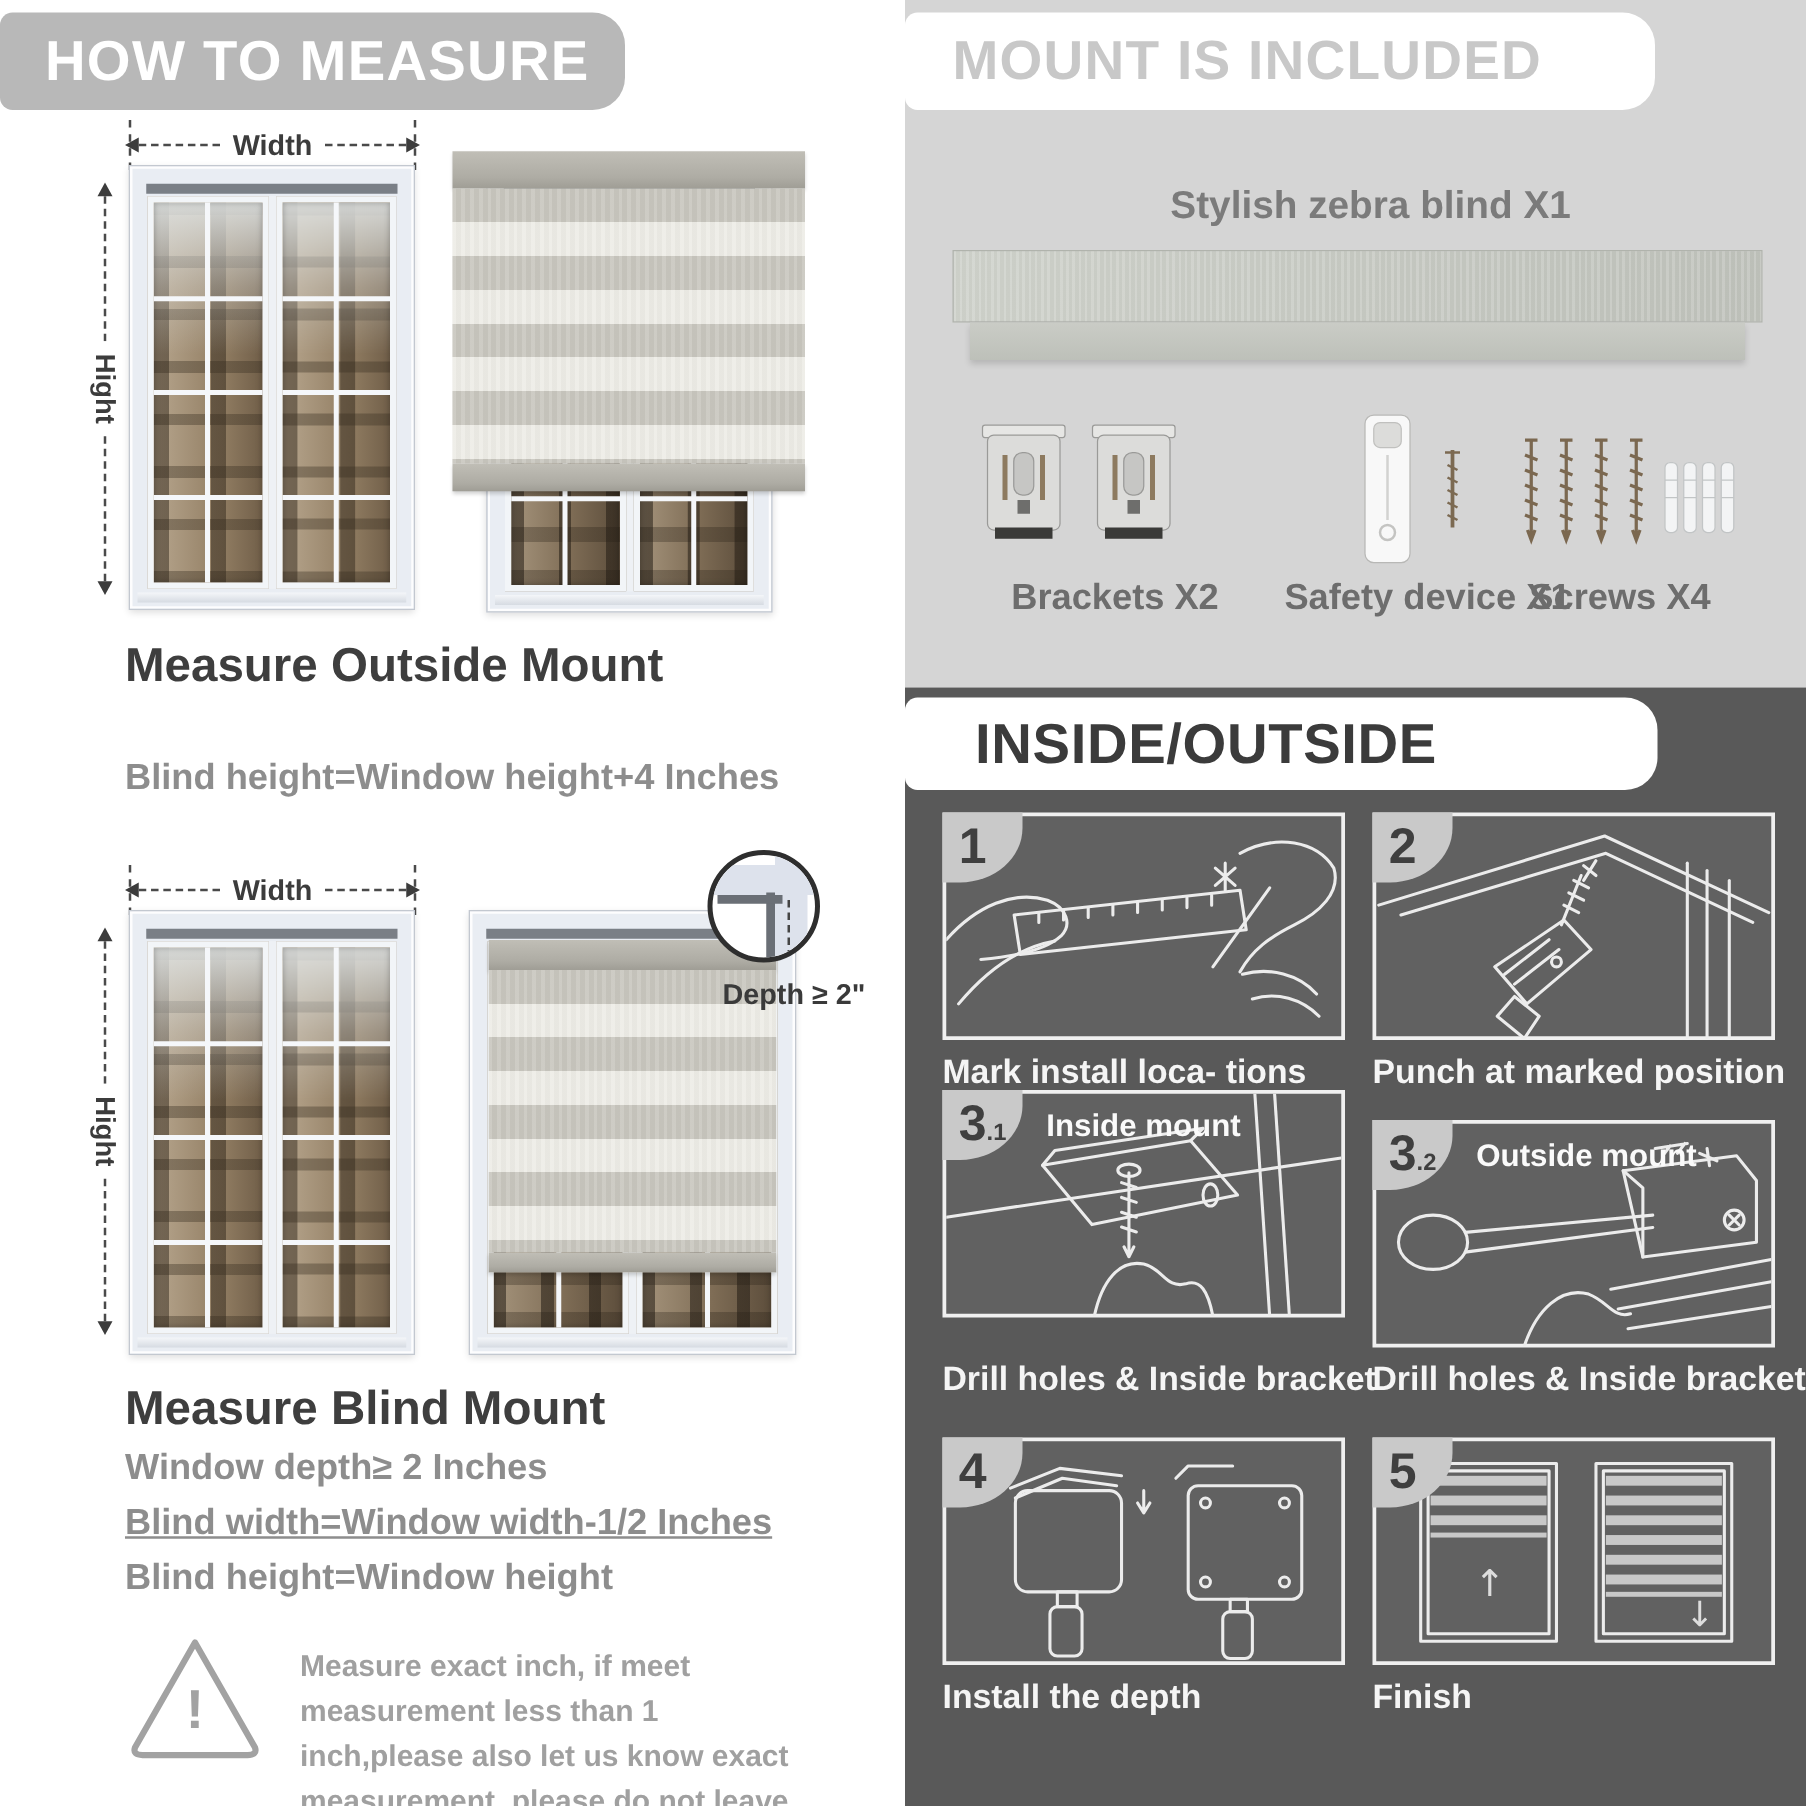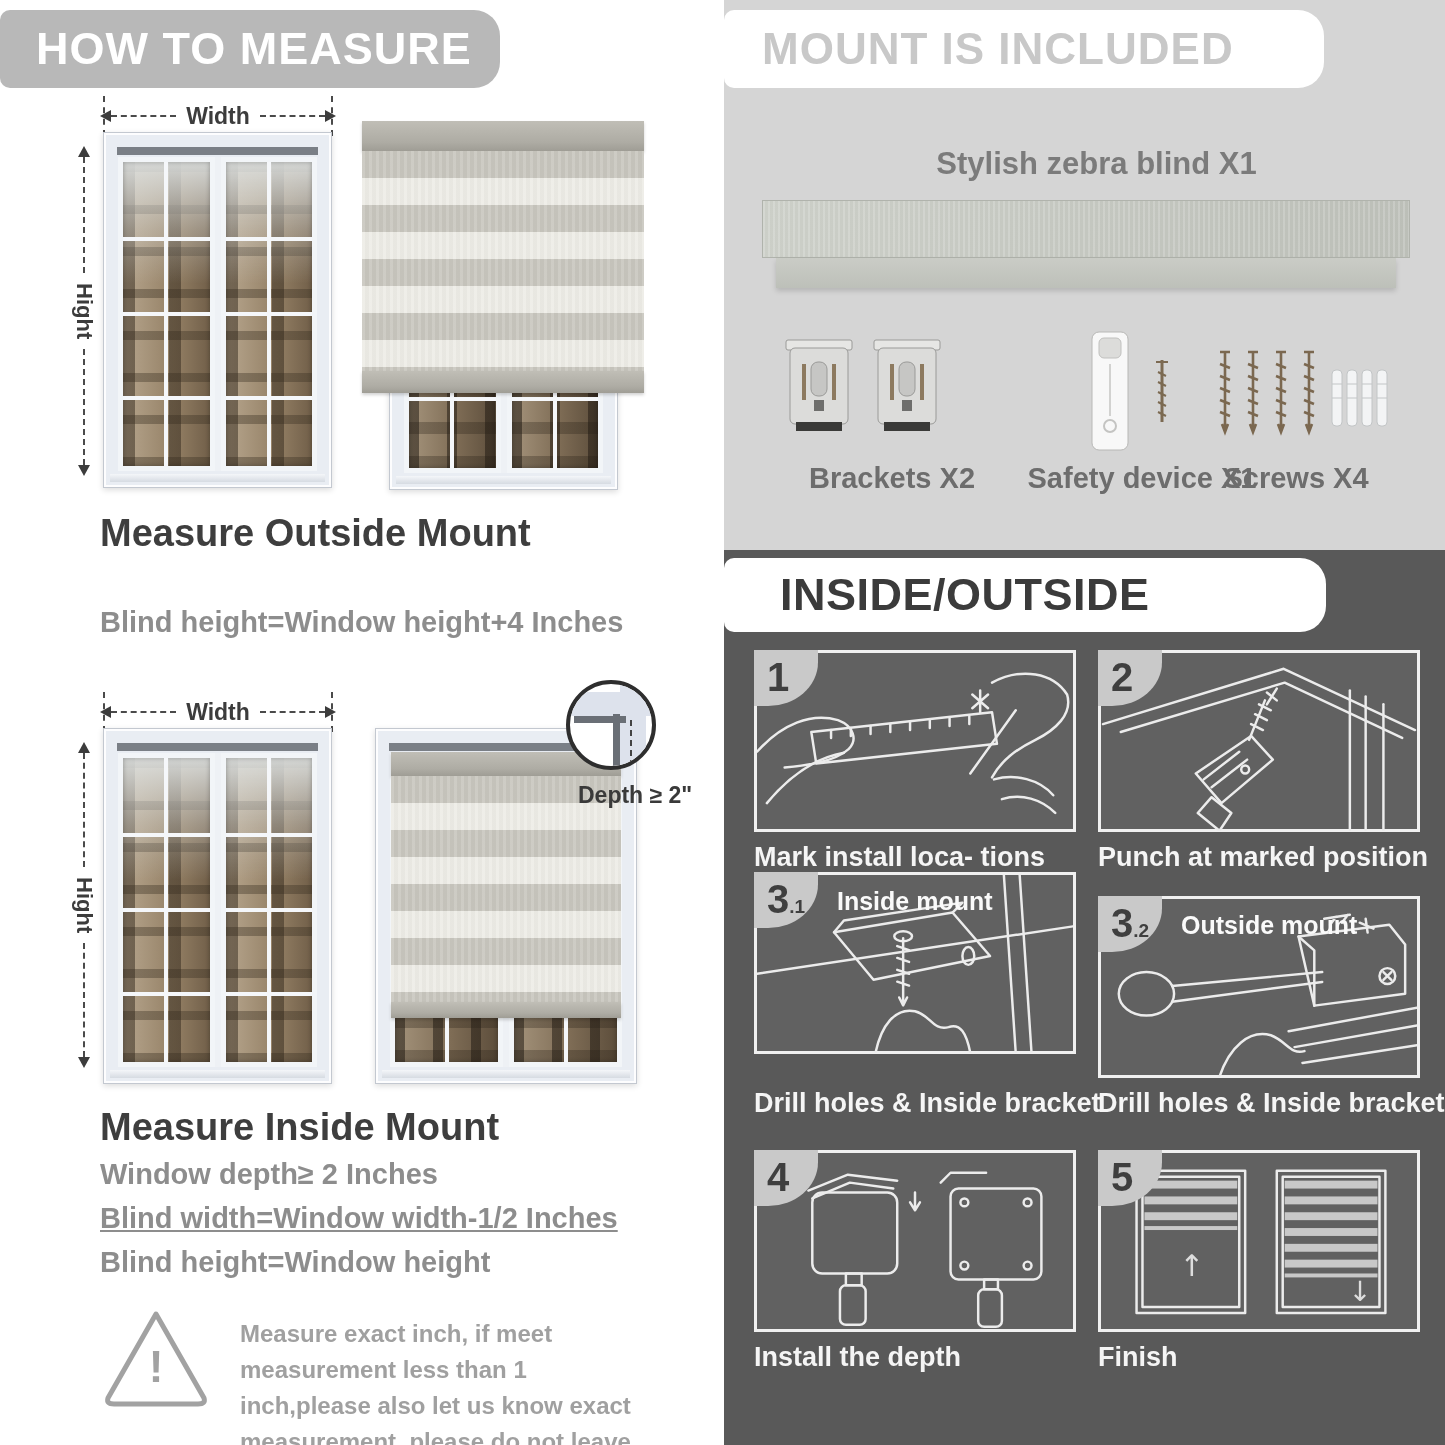--- a/index.html
+++ b/index.html
@@ -194,21 +194,21 @@
 
   <div class="abs detail-circle" style="left:566px;top:680px;">
     <div class="dc-band-v"></div>
     <div class="dc-band-h"></div>
     <div class="dc-dark-v"></div>
     <div class="dc-dark-h"></div>
     <div class="dc-dash"></div>
   </div>
   <div class="abs depth-label" style="left:578px;top:782px;">Depth ≥ 2"</div>
 
-  <div class="abs section-title" style="left:100px;top:1106px;">Measure Inside Mount</div>
+  <div class="abs section-title" style="left:100px;top:1106px;">Measure Blind Mount</div>
   <div class="abs section-line" style="left:100px;top:1158px;">Window depth≥ 2 Inches</div>
   <div class="abs section-line" style="left:100px;top:1202px;text-decoration:underline;">Blind width=Window width-1/2 Inches</div>
   <div class="abs section-line" style="left:100px;top:1246px;">Blind height=Window height</div>
 
   <svg class="abs" style="left:100px;top:1306px;" width="112" height="104" viewBox="0 0 112 104">
     <path d="M56,8 L104,92 Q106,98 98,98 L14,98 Q6,98 8,92 Z" fill="none" stroke="#a2a2a2" stroke-width="5" stroke-linejoin="round"></path>
     <text x="56" y="76" text-anchor="middle" font-size="44" font-weight="bold" fill="#a2a2a2" font-family="Liberation Sans, sans-serif">!</text>
   </svg>
   <div class="abs warning-text" style="left:240px;top:1316px;">Measure exact inch, if meet measurement less than 1 inch,please also let us know exact measurement, please do not leave it</div>
 

